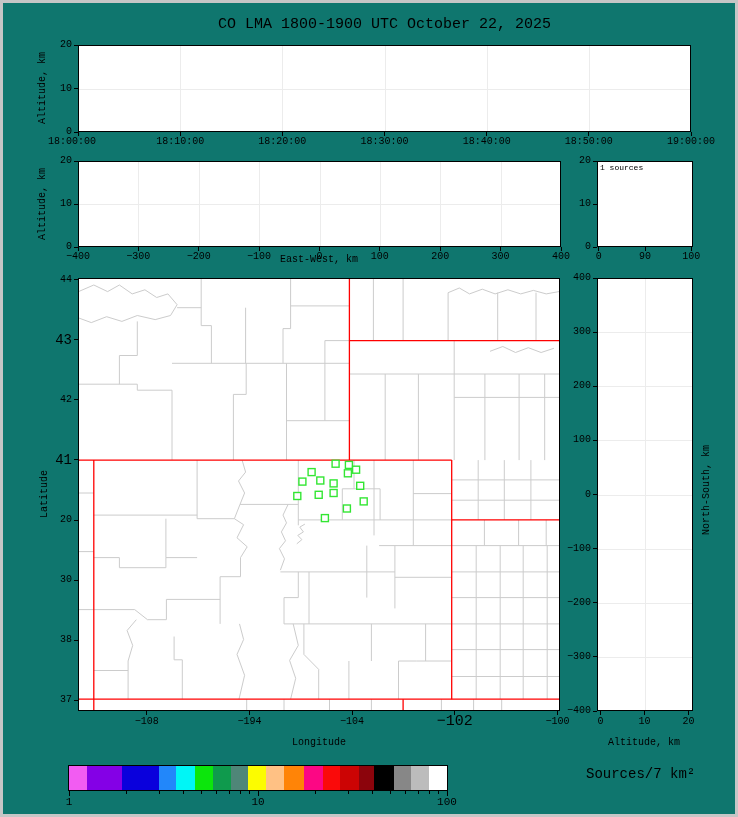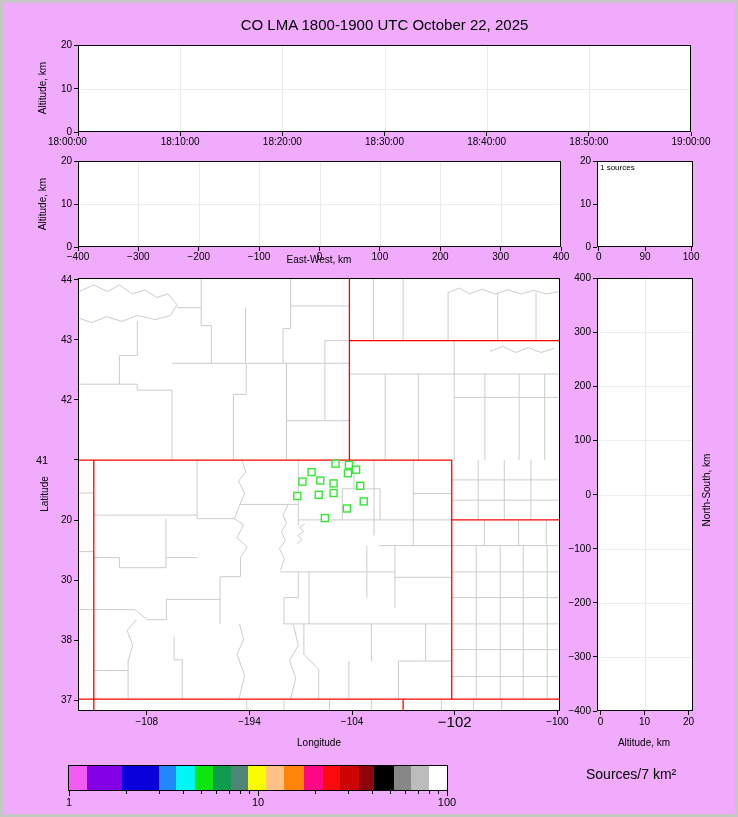--- a/index.html
+++ b/index.html
@@ -1,17 +1,17 @@
 <!DOCTYPE html>
 <html><head>
 <meta charset="utf-8">
 <style>
   html,body{margin:0;padding:0;background:#fff;}
-  .page{position:relative;width:732px;height:811px;border:3px solid #c6c6c6;background:#f0abfc;
-        font-family:Liberation Sans, sans-serif;color:#000;overflow:hidden;}
+  .page{position:relative;width:732px;height:811px;border:3px solid #c6c6c6;background:#0f766e;
+        font-family:Liberation Mono, monospace;color:#000;overflow:hidden;}
   .fig-title{position:absolute;left:75px;top:13px;width:613px;text-align:center;font-size:15px;}
   .panel{position:absolute;border:1px solid #000;background:#fff;box-sizing:border-box;}
   .lab{position:absolute;font-size:10px;line-height:12px;white-space:nowrap;}
   .rot{transform:rotate(-90deg);transform-origin:center center;text-align:center;}
   .tick{position:absolute;background:#000;}
   .grid{position:absolute;background:#ececec;}
   .srcnote{position:absolute;left:597px;top:160px;font-size:8px;line-height:9px;}
   .cbar{position:absolute;border:1px solid #000;box-sizing:border-box;overflow:hidden;}
   .cbar-seg{position:absolute;top:0;height:100%;}
   .cbar-label{position:absolute;left:583px;top:763px;font-size:14px;}
@@ -263,25 +263,25 @@
     <div class="lab" style="left: 524.433px; top: 713px; width: 60px; text-align: center; font-size: 10px;">−100</div>
     <div class="tick" style="left: 71px; top: 696.69px; width: 4px; height: 1px;"></div>
     <div class="lab" style="left: 33px; top: 691.19px; width: 36px; text-align: right; font-size: 10px;">37</div>
     <div class="tick" style="left: 71px; top: 636.635px; width: 4px; height: 1px;"></div>
     <div class="lab" style="left: 33px; top: 631.135px; width: 36px; text-align: right; font-size: 10px;">38</div>
     <div class="tick" style="left: 71px; top: 576.579px; width: 4px; height: 1px;"></div>
     <div class="lab" style="left: 33px; top: 571.079px; width: 36px; text-align: right; font-size: 10px;">30</div>
     <div class="tick" style="left: 71px; top: 516.524px; width: 4px; height: 1px;"></div>
     <div class="lab" style="left: 33px; top: 511.024px; width: 36px; text-align: right; font-size: 10px;">20</div>
     <div class="tick" style="left: 71px; top: 456.468px; width: 4px; height: 1px;"></div>
-    <div class="lab" style="left: 33px; top: 450.968px; width: 36px; font-size: 11px;">41</div>
+    <div class="lab" style="left: 33px; top: 450.968px; width: 36px; text-align: right; font-size: 14px;">41</div>
     <div class="tick" style="left: 71px; top: 396.413px; width: 4px; height: 1px;"></div>
     <div class="lab" style="left: 33px; top: 390.913px; width: 36px; text-align: right; font-size: 10px;">42</div>
     <div class="tick" style="left: 71px; top: 336.357px; width: 4px; height: 1px;"></div>
-    <div class="lab" style="left: 33px; top: 330.857px; width: 36px; text-align: right; font-size: 10px;">43</div>
+    <div class="lab" style="left: 33px; top: 330.857px; width: 36px; text-align: right; font-size: 14px;">43</div>
     <div class="tick" style="left: 71px; top: 276.302px; width: 4px; height: 1px;"></div>
     <div class="lab" style="left: 33px; top: 270.802px; width: 36px; text-align: right; font-size: 10px;">44</div>
     <div class="tick" style="left: 597.023px; top: 708px; width: 1px; height: 4px;"></div>
     <div class="lab" style="left: 567.523px; top: 713px; width: 60px; text-align: center; font-size: 10px;">0</div>
     <div class="tick" style="left: 641.06px; top: 708px; width: 1px; height: 4px;"></div>
     <div class="lab" style="left: 611.56px; top: 713px; width: 60px; text-align: center; font-size: 10px;">10</div>
     <div class="tick" style="left: 685.096px; top: 708px; width: 1px; height: 4px;"></div>
     <div class="lab" style="left: 655.596px; top: 713px; width: 60px; text-align: center; font-size: 10px;">20</div>
     <div class="tick" style="left: 590px; top: 707.5px; width: 4px; height: 1px;"></div>
     <div class="lab" style="left: 552px; top: 702px; width: 36px; text-align: right; font-size: 10px;">−400</div>

